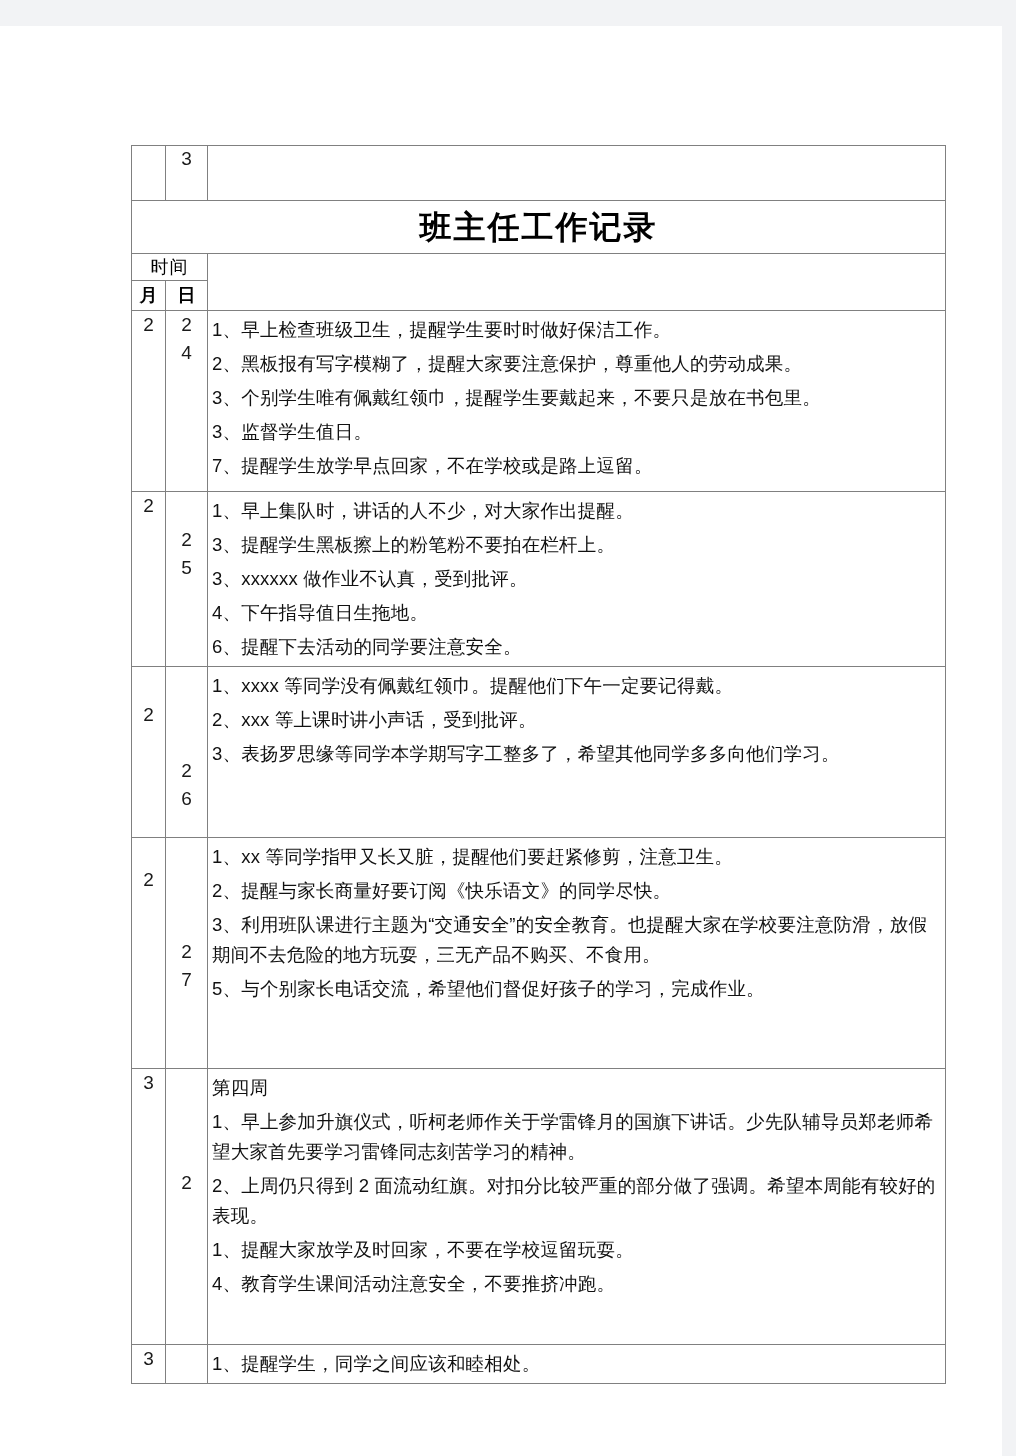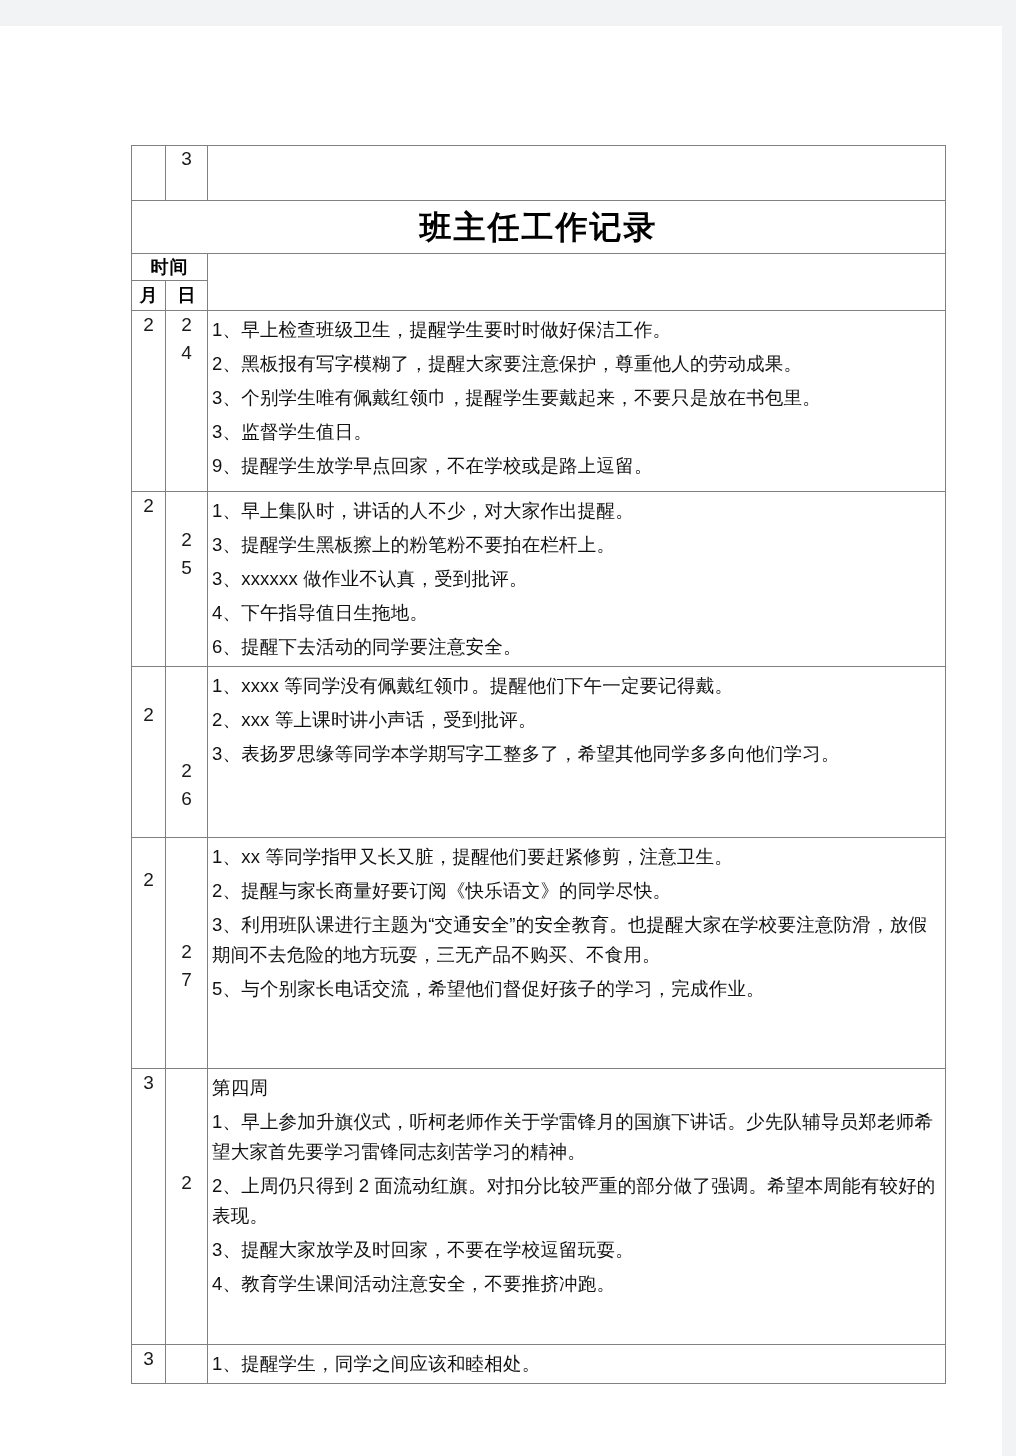--- a/index.html
+++ b/index.html
@@ -92,21 +92,21 @@
   }
 
   
   .row-timehead td {
     height: 26px;
     text-align: center;
     vertical-align: middle;
   }
   .th-time {
     font-size: 18px;
-    font-weight: bold;
+    font-weight: normal;
     line-height: 26px;
     letter-spacing: 1px;
   }
   .row-mdhead td {
     height: 29px;
     text-align: center;
     vertical-align: middle;
   }
   .th-md {
     font-size: 18px;
@@ -204,21 +204,21 @@
               <span class="digit-stack" style="padding-top: 0px;">
                 <span>2</span>
                 <span>4</span>
               </span>
             </td>
             <td class="cell-body" style="height: 180px;">
               <p>1、早上检查班级卫生，提醒学生要时时做好保洁工作。</p>
               <p>2、黑板报有写字模糊了，提醒大家要注意保护，尊重他人的劳动成果。</p>
               <p>3、个别学生唯有佩戴红领巾，提醒学生要戴起来，不要只是放在书包里。</p>
               <p>3、监督学生值日。</p>
-              <p>9、提醒学生放学早点回家，不在学校或是路上逗留。</p>
+              <p>7、提醒学生放学早点回家，不在学校或是路上逗留。</p>
             </td>
           </tr>
           <tr class="row-entry">
             <td class="cell-month">
               <span class="digit-stack" style="padding-top: 0px;">2</span>
             </td>
             <td class="cell-day">
               <span class="digit-stack" style="padding-top: 34px;">
                 <span>2</span>
                 <span>5</span>
@@ -271,21 +271,21 @@
             </td>
             <td class="cell-day">
               <span class="digit-stack" style="padding-top: 100px;">
                 <span>2</span>
               </span>
             </td>
             <td class="cell-body" style="height: 275px;">
               <p>第四周</p>
               <p>1、早上参加升旗仪式，听柯老师作关于学雷锋月的国旗下讲话。少先队辅导员郑老师希望大家首先要学习雷锋同志刻苦学习的精神。</p>
               <p>2、上周仍只得到 2 面流动红旗。对扣分比较严重的部分做了强调。希望本周能有较好的表现。</p>
-              <p>3、提醒大家放学及时回家，不要在学校逗留玩耍。</p>
+              <p>1、提醒大家放学及时回家，不要在学校逗留玩耍。</p>
               <p>4、教育学生课间活动注意安全，不要推挤冲跑。</p>
             </td>
           </tr>
           <tr class="row-entry row-last has-top">
             <td class="cell-month">
               <span class="digit-stack" style="padding-top: 0px;">3</span>
             </td>
             <td class="cell-day"></td>
             <td class="cell-body" style="height: 30px;">
               <p>1、提醒学生，同学之间应该和睦相处。</p>

